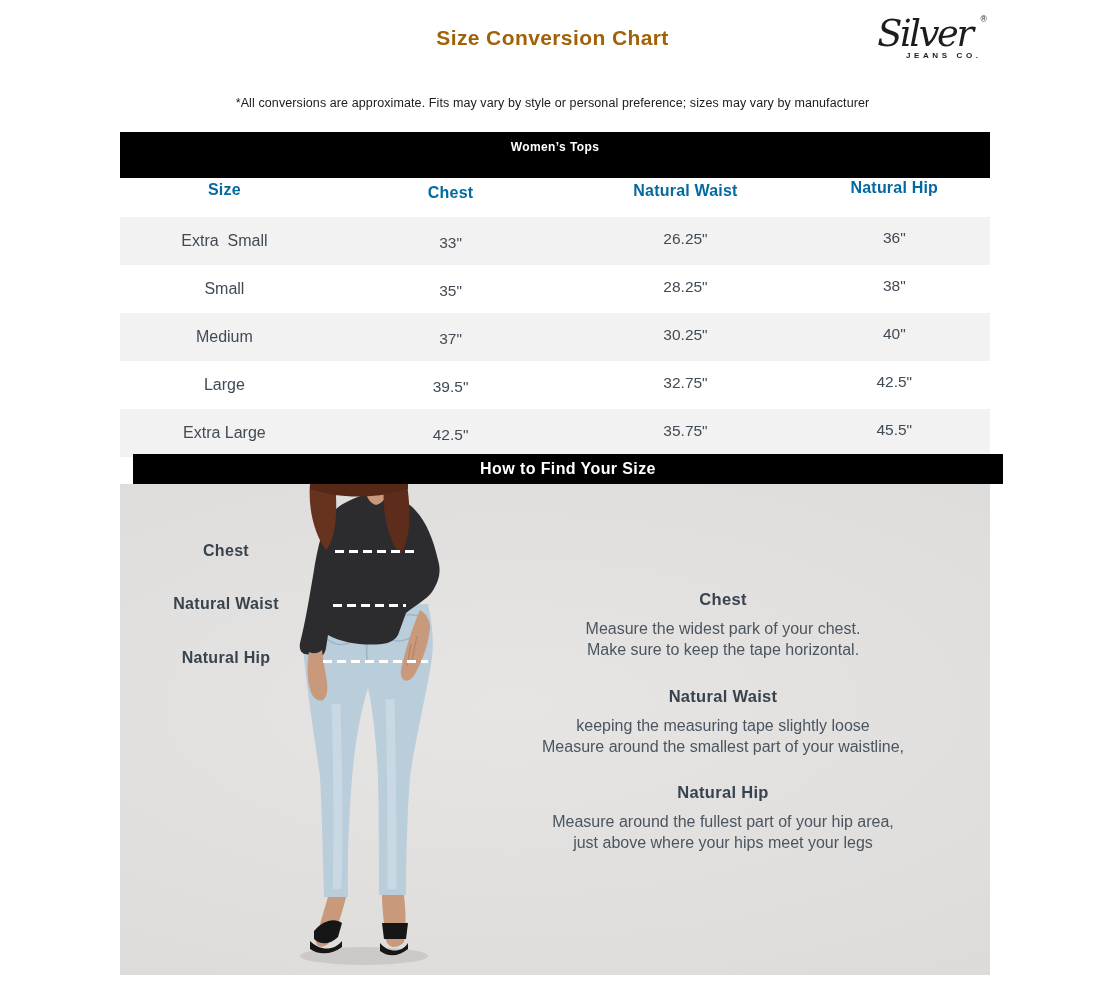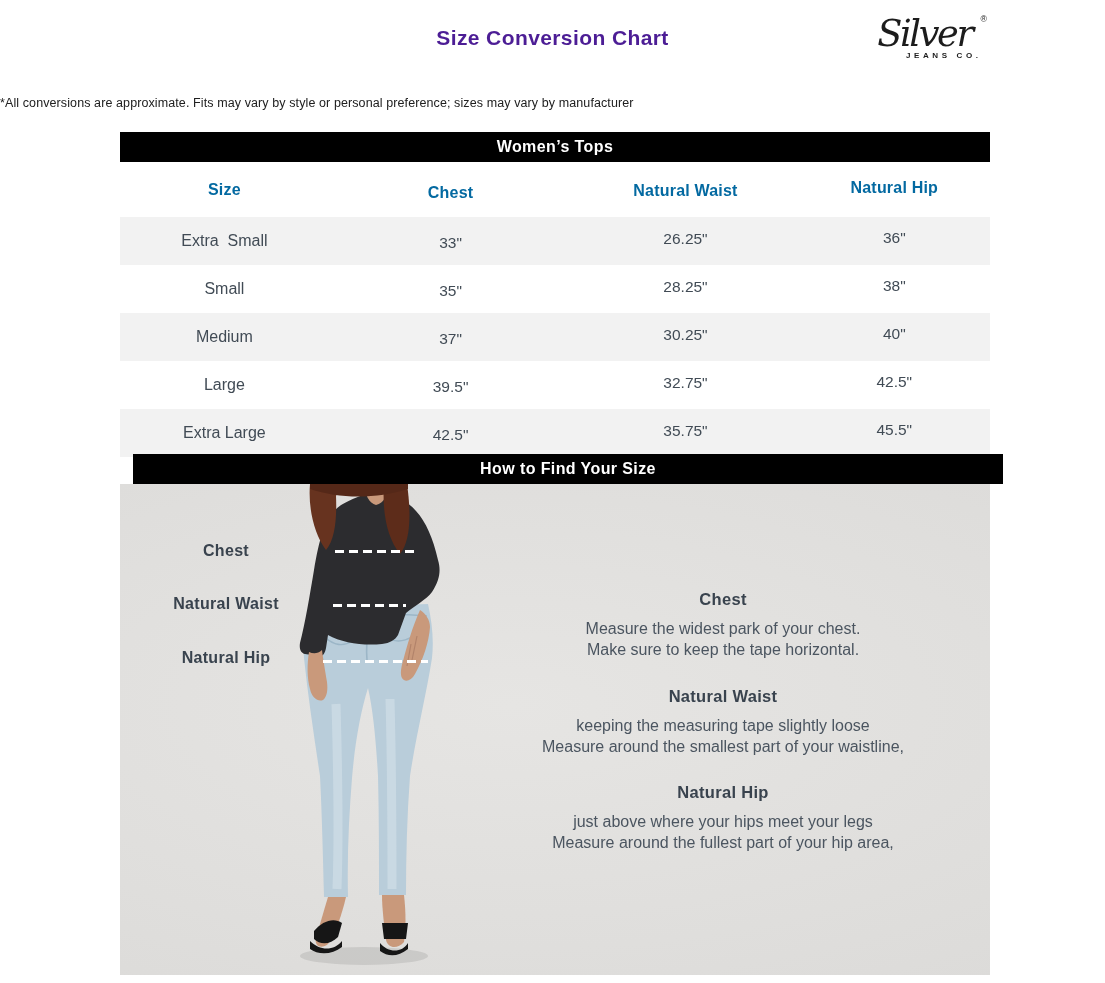--- a/index.html
+++ b/index.html
@@ -1,31 +1,31 @@
 <!DOCTYPE html>
 <html><head>
 <meta charset="utf-8">
 <style>
   html,body{margin:0;padding:0;background:#fff;}
   .page{position:relative;width:1105px;height:983px;background:#ffffff;overflow:hidden;
         font-family:"Liberation Sans",sans-serif;color:#1d1d1d;}
 
   
   .page-title{position:absolute;top:26px;left:0;width:100%;text-align:center;
-              font-size:21px;font-weight:700;letter-spacing:.4px;color:#4c1d95;}
+              font-size:21px;font-weight:700;letter-spacing:.4px;color:#a16207;}
   .page-subtitle{position:absolute;top:56px;left:0;width:100%;text-align:center;
                  font-size:17px;color:#242424;}
-  .disclaimer{position:absolute;top:96px;left:0;width:100%;
+  .disclaimer{position:absolute;top:96px;left:0;width:100%;text-align:center;
               font-size:12.5px;color:#202020;letter-spacing:.1px;}
   .logo{position:absolute;top:10px;left:874px;width:120px;height:52px;}
 
   
   .bar{position:absolute;left:120px;width:870px;background:#000;color:#fff;
        text-align:center;font-weight:700;letter-spacing:.4px;}
-  .bar1{top:132px;height:30px;line-height:30px;font-size:16px;}
+  .bar1{top:132px;height:46px;line-height:30px;font-size:12px;}
   .bar2{top:454px;height:30px;line-height:30px;font-size:16px;margin-left:13px;}
 
   
   table.tops{position:absolute;top:162px;left:120px;width:870px;border-collapse:collapse;
              color:#414b55;}
   table.tops th{height:48px;font-size:16px;font-weight:700;color:#0369a1;vertical-align:middle;
                 text-align:center;padding:0;letter-spacing:.2px;}
   table.tops td{height:42px;font-size:15.5px;vertical-align:middle;text-align:center;padding:0;}
   table.tops tbody tr:nth-child(odd){background:#f2f2f2;}
   table.tops th:nth-child(2){padding-top:7px;}
@@ -184,19 +184,19 @@
         <div class="inst-line">Measure the widest park of your chest.</div>
         <div class="inst-line">Make sure to keep the tape horizontal.</div>
       </div>
       <div class="inst-group">
         <div class="inst-heading">Natural Waist</div>
         <div class="inst-line">keeping the measuring tape slightly loose</div>
         <div class="inst-line">Measure around the smallest part of your waistline,</div>
       </div>
       <div class="inst-group">
         <div class="inst-heading">Natural Hip</div>
+        <div class="inst-line">Measure around the fullest part of your hip area,</div>
         <div class="inst-line">just above where your hips meet your legs</div>
-        <div class="inst-line">Measure around the fullest part of your hip area,</div>
       </div>
     </div>
   </div>
 
 </div>
 
 </body></html>

